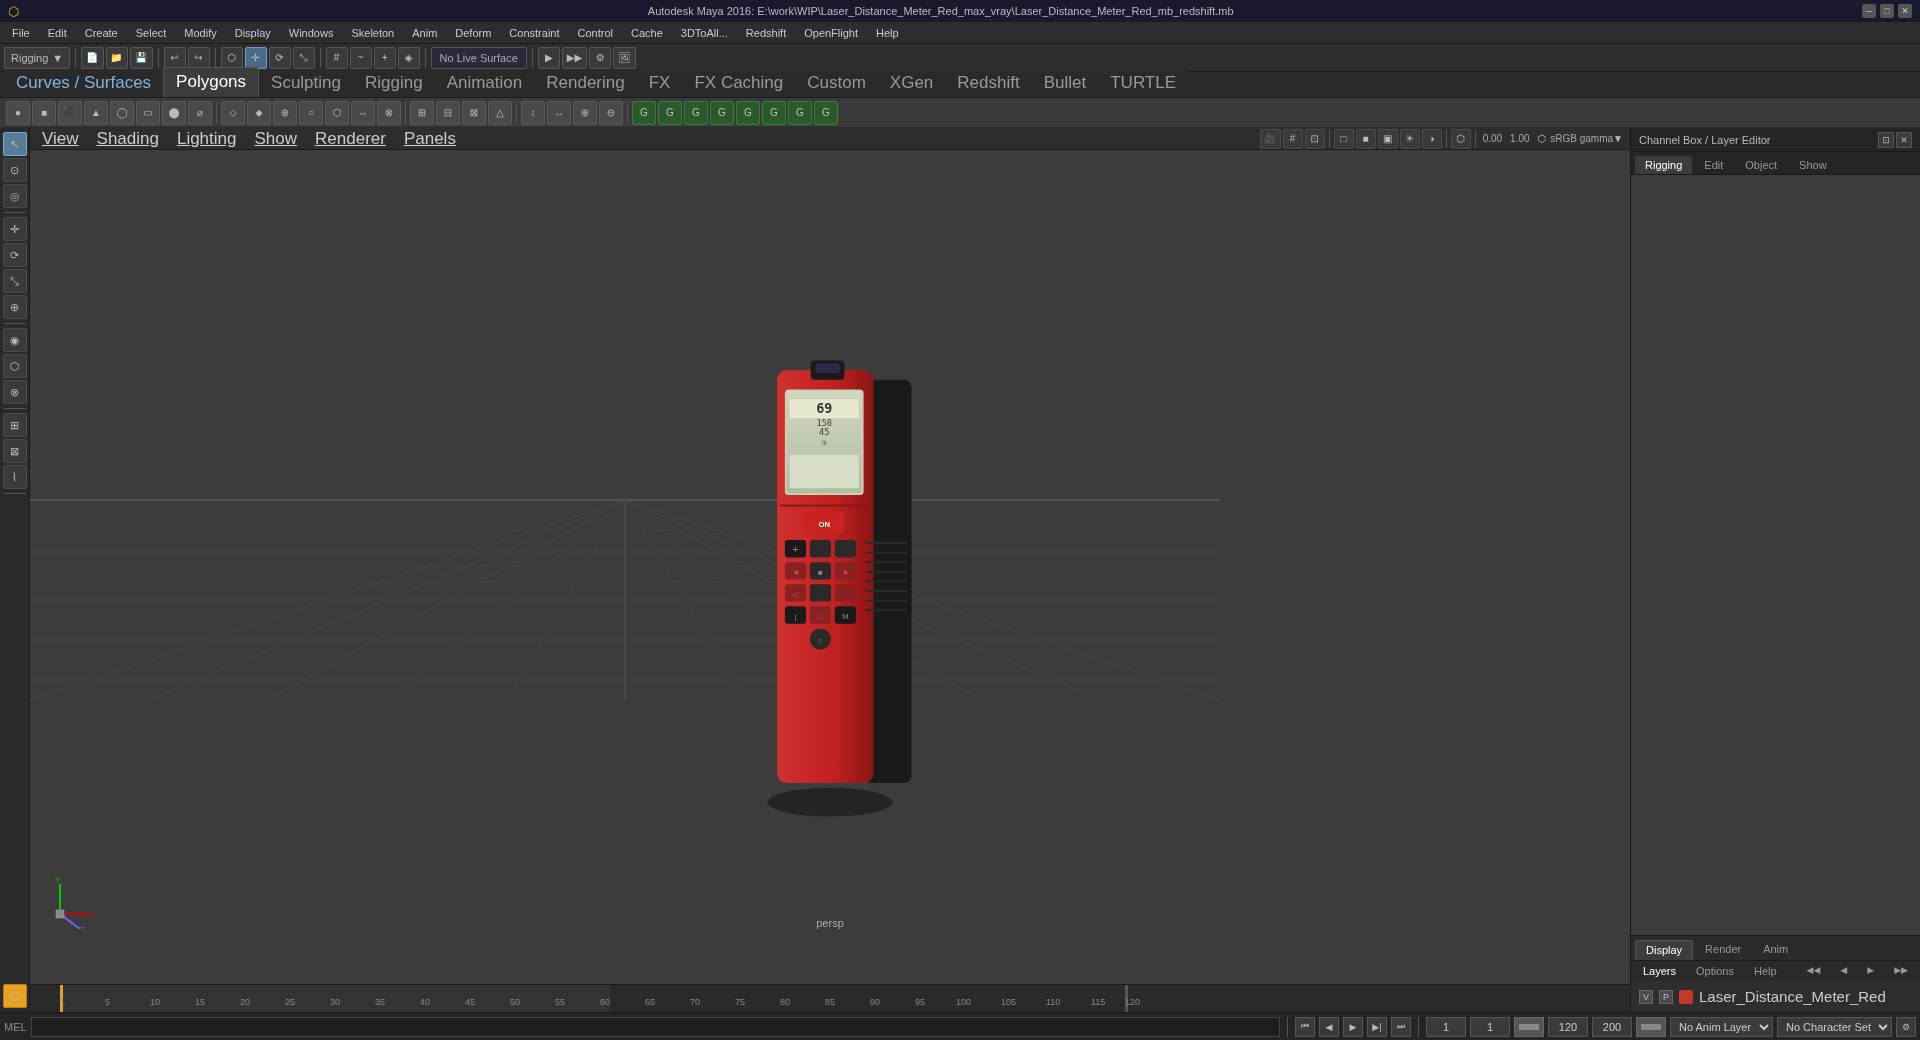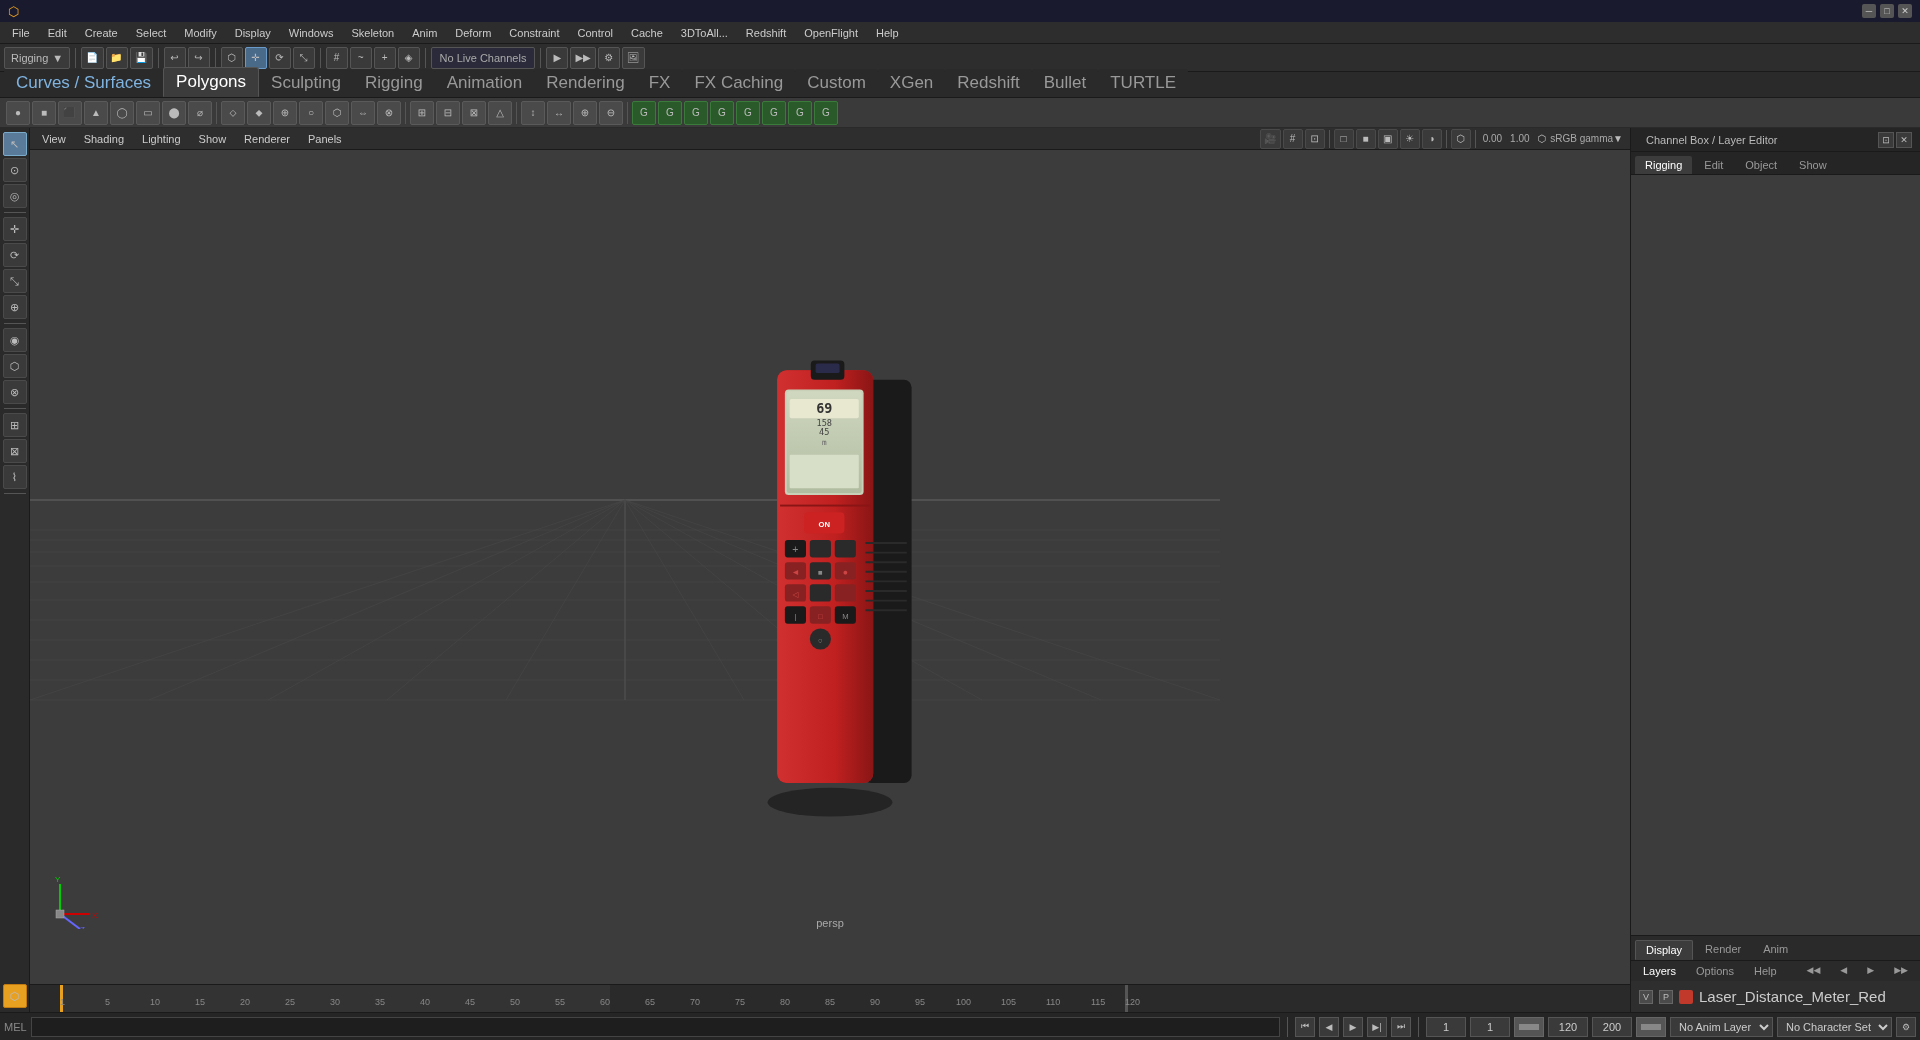--- a/index.html
+++ b/index.html
@@ -140,24 +140,25 @@
       height: 22px;
       background: #2e2e2e;
       display: flex;
       align-items: center;
       padding: 0 4px;
       gap: 2px;
       border-bottom: 1px solid #1a1a1a;
     }
     .vp-menu {
       padding: 2px 8px;
-      font-size: 11px;
+      font-size: 17px;
       color: #ccc;
       cursor: pointer;
       border-radius: 2px;
+      text-decoration: underline;
     }
 
     
     #left-toolbox {
       width: 30px;
       background: #2a2a2a;
       display: flex;
       flex-direction: column;
       align-items: center;
       padding: 4px 2px;
@@ -222,21 +223,20 @@
       background: #252525;
       display: flex;
       align-items: center;
       justify-content: space-between;
       padding: 0 8px;
       border-bottom: 1px solid #1a1a1a;
     }
     #right-panel-header .panel-title {
       font-size: 11px;
       color: #bbb;
-      margin-left: 7px;
     }
     #right-panel-tabs {
       display: flex;
       gap: 2px;
       padding: 4px 4px 0;
       background: #252525;
       border-bottom: 1px solid #1a1a1a;
     }
     .right-tab {
       padding: 3px 10px;
@@ -434,20 +434,21 @@
       top: 0; left: 0;
     }
   </style>
 </head>
 <body>
 
 <div id="app">
 
   <div id="title-bar">
     <span style="font-size:13px; color:#e8a020;">⬡</span>
+    <span class="title">Autodesk Maya 2016: E:\work\WIP\Laser_Distance_Meter_Red_max_vray\Laser_Distance_Meter_Red_mb_redshift.mb</span>
     <div class="win-controls">
       <div class="win-btn">─</div>
       <div class="win-btn">□</div>
       <div class="win-btn close">✕</div>
     </div>
   </div>
 
   <div id="menu-bar">
     <div class="menu-item">File</div>
     <div class="menu-item">Edit</div>
@@ -484,21 +485,21 @@
     <div class="toolbar-btn">⬡</div>
     <div class="toolbar-btn active">✛</div>
     <div class="toolbar-btn">⟳</div>
     <div class="toolbar-btn">⤡</div>
     <div class="toolbar-separator"></div>
     <div class="toolbar-btn">#</div>
     <div class="toolbar-btn">~</div>
     <div class="toolbar-btn">+</div>
     <div class="toolbar-btn">◈</div>
     <div class="toolbar-separator"></div>
-    <div class="no-live-surface">No Live Channels</div>
+    <div class="no-live-surface">No Live Surface</div>
     <div class="toolbar-separator"></div>
     <div class="toolbar-btn">▶</div>
     <div class="toolbar-btn">▶▶</div>
     <div class="toolbar-btn">⚙</div>
     <div class="toolbar-btn">🖼</div>
   </div>
 
   <div id="tabs-row">
     <div class="tab curves">Curves / Surfaces</div>
     <div class="tab active">Polygons</div>

